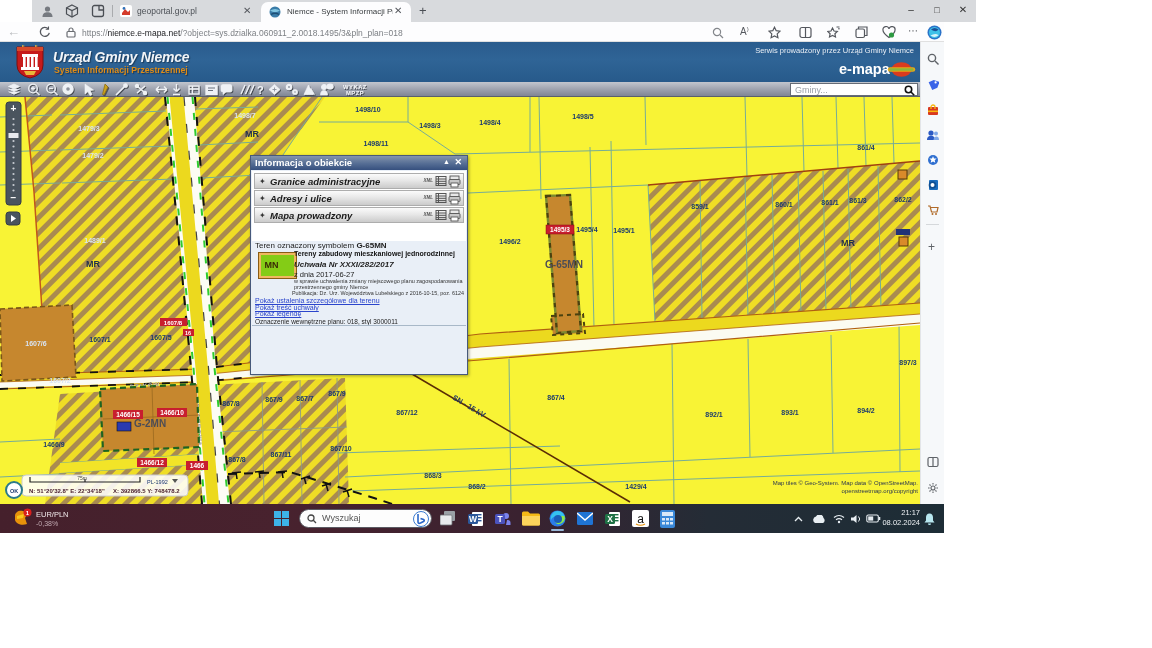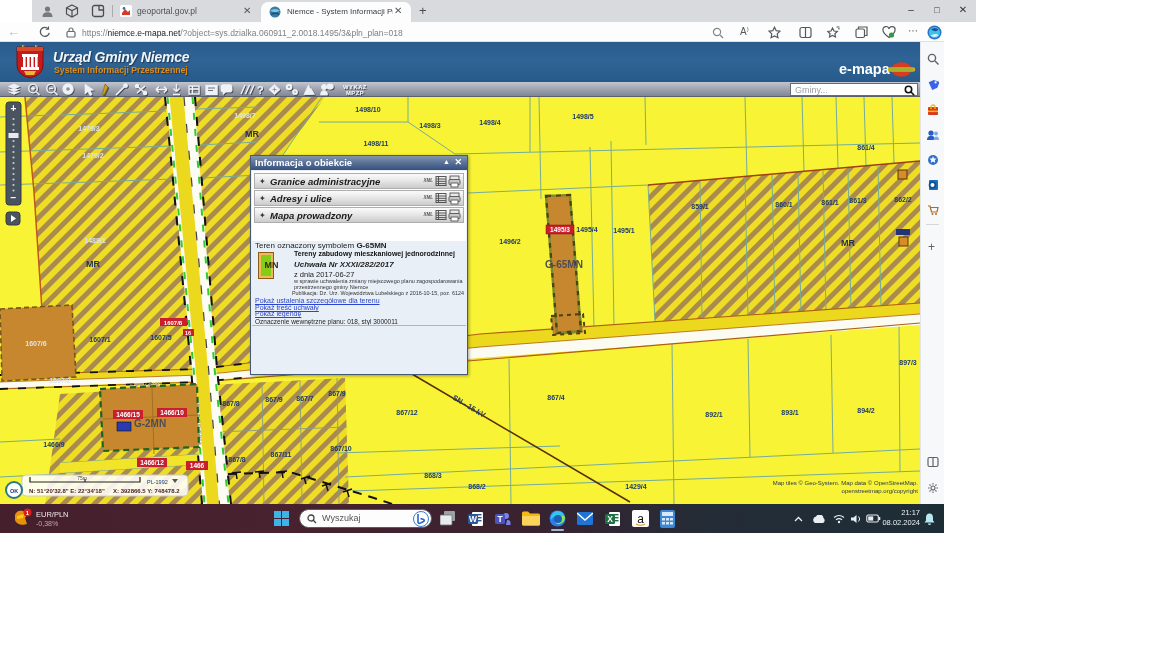--- a/index.html
+++ b/index.html
@@ -131,20 +131,21 @@
       <rect x="9" y="12" width="2.6" height="10" fill="#fff"></rect>
         <rect x="13" y="12" width="2.6" height="10" fill="#fff"></rect>
         <rect x="17" y="12" width="2.6" height="10" fill="#fff"></rect>
         <rect x="21" y="12" width="2.6" height="10" fill="#fff"></rect>
       <rect x="7" y="22" width="18" height="3" fill="#fff"></rect>
       <path d="M10 26 L22 26 L20 30 L12 30 Z" fill="#e8b83a"></path>
       <path d="M8 2 L8 0 L11 1 L8 2 M21 2 L21 0 L24 1 L21 2" fill="#e8b83a"></path>
     </svg>
     <div class="abs" style="left:53px;top:7px;font-size:14px;letter-spacing:-0.2px;font-weight:bold;font-style:italic;color:#f2f5f8;text-shadow:1px 1px 1px #1a3a5a">Urząd Gminy Niemce</div>
     <div class="abs" style="left:54px;top:23px;font-size:8.7px;font-weight:bold;color:#e08c16;text-shadow:1px 1px 1px #1a3a5a">System Informacji Przestrzennej</div>
+    <div class="abs" style="left:0;top:4px;width:914px;text-align:right;font-size:7.5px;color:#e8eef5">Serwis prowadzony przez Urząd Gminy Niemce</div>
     <div class="abs" style="left:839px;top:19px;font-size:14.5px;font-weight:bold;color:#fff">e-mapa</div>
     <svg class="abs" style="left:887px;top:20px" width="29" height="15" viewBox="0 0 33 18">
       <ellipse cx="16.5" cy="9" rx="12" ry="8.8" fill="#d93b1f"></ellipse>
       <rect x="0" y="6.2" width="33" height="5.6" rx="2.8" fill="#e8a816"></rect>
       <rect x="2" y="7.4" width="29" height="3.2" rx="1.6" fill="#8db53a"></rect>
     </svg>
   </div>
   <div class="toolbar">
     <svg class="abs" style="left:1px;top:1px" width="448" height="13" viewBox="0 0 448 13" fill="none" stroke="#eef1f5" stroke-width="1.3" filter="url(#tbsh)">
       <defs>
@@ -477,21 +478,21 @@
           <path d="M1 4 L11 4 M1 6.3 L11 6.3 M1 8.6 L11 8.6 M3.5 1.5 L3.5 10.5"></path>
         </svg>
         <svg class="ic3" width="13" height="13" viewBox="0 0 13 13">
           <rect x="2" y="1" width="9" height="4" fill="#e8e8e8" stroke="#555" stroke-width="0.9"></rect>
           <rect x="1" y="4.5" width="11" height="5" rx="1" fill="#c8c8c8" stroke="#555" stroke-width="0.9"></rect>
           <rect x="3" y="8" width="7" height="4" fill="#fff" stroke="#555" stroke-width="0.9"></rect>
         </svg>
       </div>
     <div class="abs" style="left:1px;top:85px;width:214px;height:132px;background:#e9eff7;overflow:hidden">
       <div class="abs" style="left:3px;top:0px;font-size:8px;color:#222">Teren oznaczony symbolem <b>G-65MN</b></div>
-      <div class="abs" style="left:6px;top:11px;width:16px;height:27px;background:#84cc16;border:1px solid #8a5c14;box-shadow:inset 0 0 0 2px #f0b860">
+      <div class="abs" style="left:6px;top:11px;width:39px;height:27px;background:#84cc16;border:1px solid #8a5c14;box-shadow:inset 0 0 0 2px #f0b860">
         <span style="position:absolute;left:0;width:25px;text-align:center;top:7px;font-size:9px;font-weight:bold;color:#3a2a06">MN</span>
       </div>
       <div class="abs" style="left:42px;top:9px;font-size:7px;font-weight:bold;color:#111;white-space:nowrap">Tereny zabudowy mieszkaniowej jednorodzinnej</div>
       <div class="abs" style="left:42px;top:19px;font-size:8px;font-style:italic;font-weight:bold;color:#222">Uchwała Nr XXXI/282/2017</div>
       <div class="abs" style="left:42px;top:29px;font-size:7.5px;color:#222">z dnia 2017-06-27</div>
       <div class="abs" style="left:42px;top:37px;font-size:5.5px;color:#333;width:172px;line-height:6px">w sprawie uchwalenia zmiany miejscowego planu zagospodarowania przestrzennego gminy Niemce</div>
       <div class="abs" style="left:40px;top:49px;font-size:5.4px;color:#333;white-space:nowrap">Publikacja: Dz. Urz. Województwa Lubelskiego z 2016-10-15, poz. 6124</div>
       <div class="abs" style="left:3px;top:56px;font-size:7px;color:#2b45cc;text-decoration:underline">Pokaż ustalenia szczegółowe dla terenu</div>
       <div class="abs" style="left:3px;top:63px;font-size:7px;color:#2b45cc;text-decoration:underline">Pokaż treść uchwały</div>
       <div class="abs" style="left:3px;top:69px;font-size:7px;color:#2b45cc;text-decoration:underline">Pokaż legendę</div>

